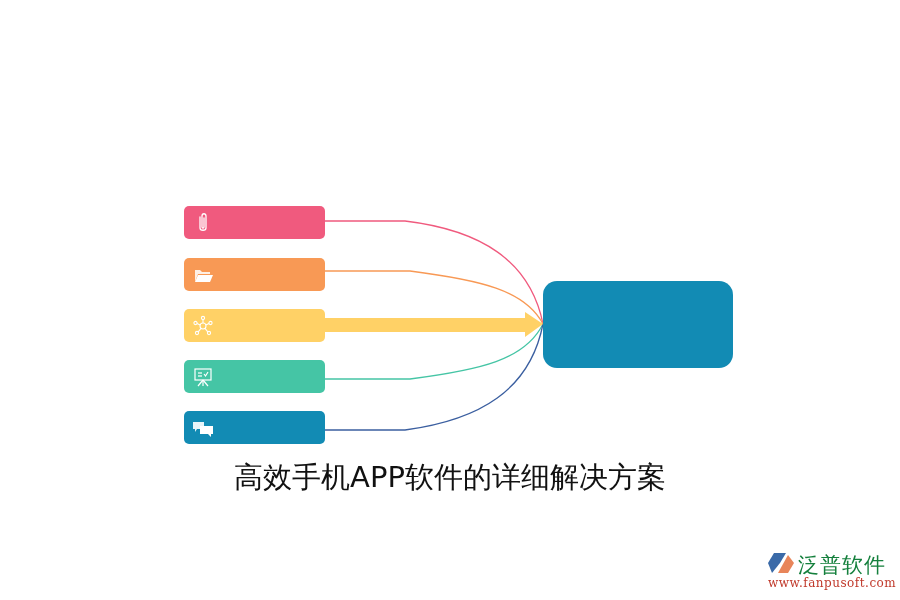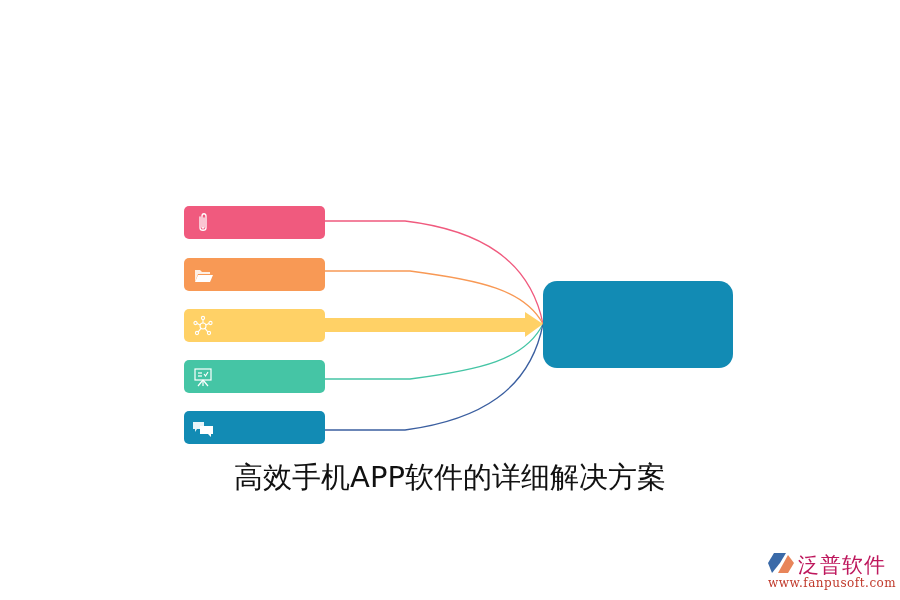--- a/index.html
+++ b/index.html
@@ -3,21 +3,21 @@
 <meta charset="utf-8">
 <style>
   html, body { margin:0; padding:0; background:#ffffff; }
   body { width:900px; height:600px; position:relative; overflow:hidden; font-family:"DejaVu Sans", sans-serif; }
   .node { position:absolute; left:184px; width:141px; height:33px; border-radius:5px; }
   .node .icon { position:absolute; left:8px; top:6px; width:22px; height:22px; }
   .center { position:absolute; left:543px; top:281px; width:190px; height:87px; border-radius:14px; }
   svg.links { position:absolute; left:0; top:0; }
   .title { position:absolute; left:0; width:900px; top:458px; text-align:center; font-size:29px; color:#111; letter-spacing:0px; font-family:"DejaVu Sans", sans-serif; }
   .logo { position:absolute; left:768px; top:551px; width:125px; height:40px; }
-  .logo .brand { position:absolute; left:30px; top:0px; font-size:21px; color:#be185d; font-family:Liberation Sans, sans-serif; letter-spacing:1px; }
+  .logo .brand { position:absolute; left:30px; top:0px; font-size:21px; color:#15803d; font-family:Liberation Sans, sans-serif; letter-spacing:1px; }
   .logo .url { position:absolute; left:0px; top:25px; font-size:12px; color:#c0392b; font-family:"DejaVu Serif", serif; letter-spacing:0.5px; }
 </style>
 </head>
 <body>
 
 <svg class="links" width="900" height="600">
 
   <path d="M325,221 L405,221 C480,230 530,260 543,324" stroke="#f05a7e" stroke-width="1.3" fill="none"></path>
 
   <path d="M325,271 L410,271 C480,280 525,290 543,324" stroke="#f89955" stroke-width="1.3" fill="none"></path>

